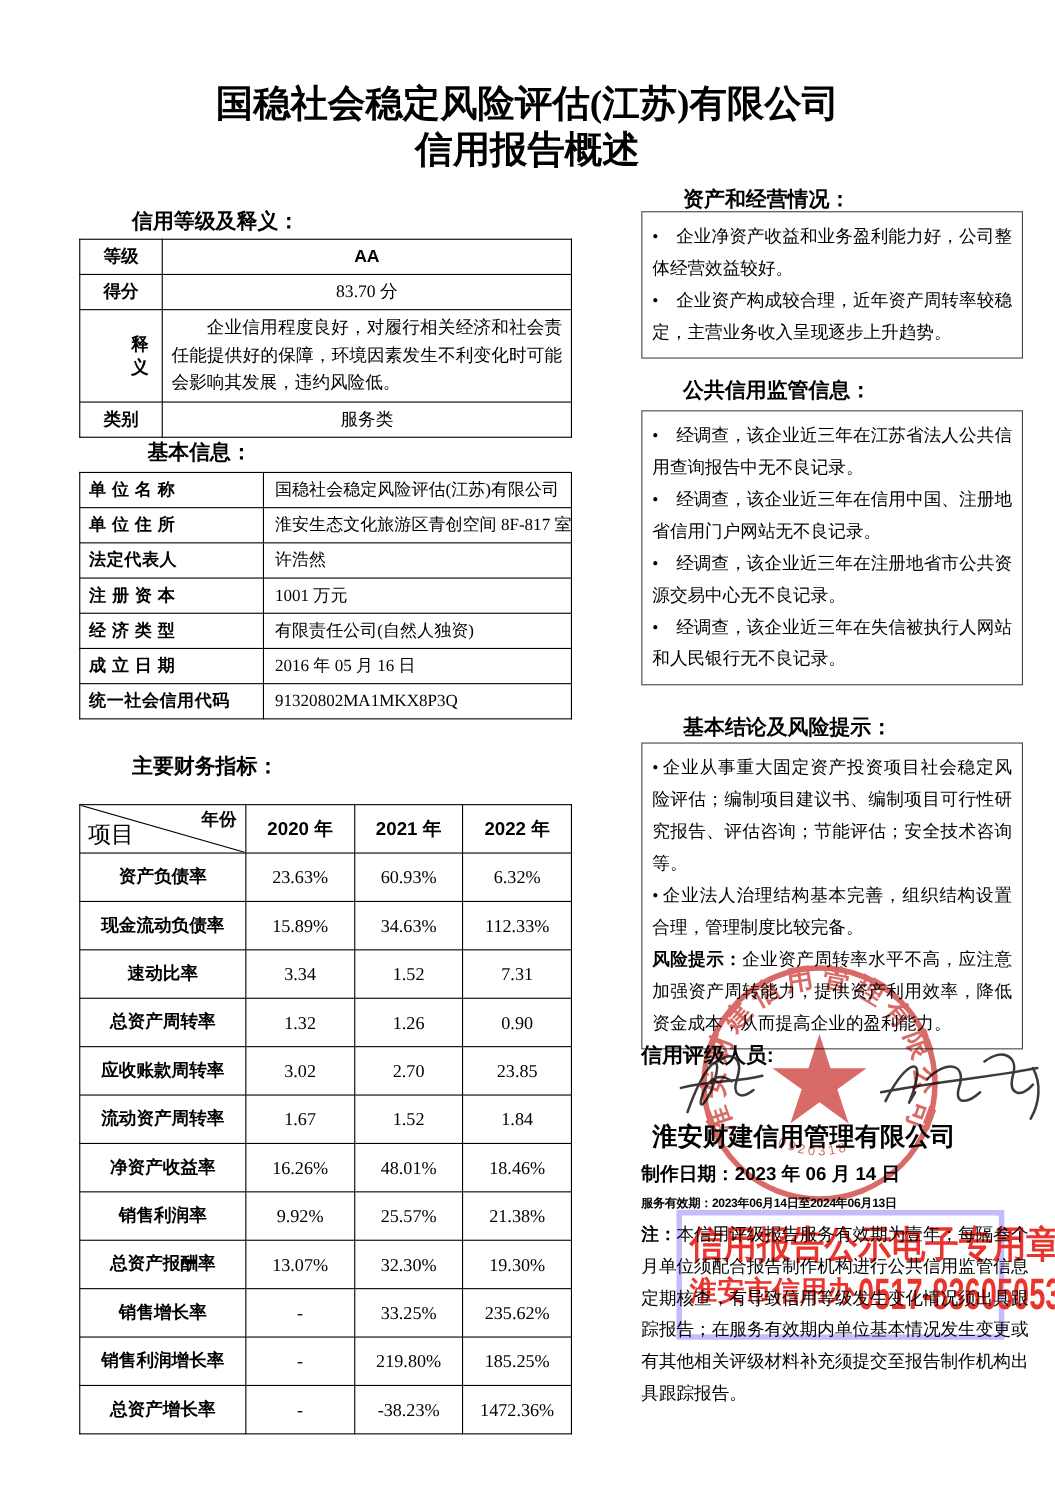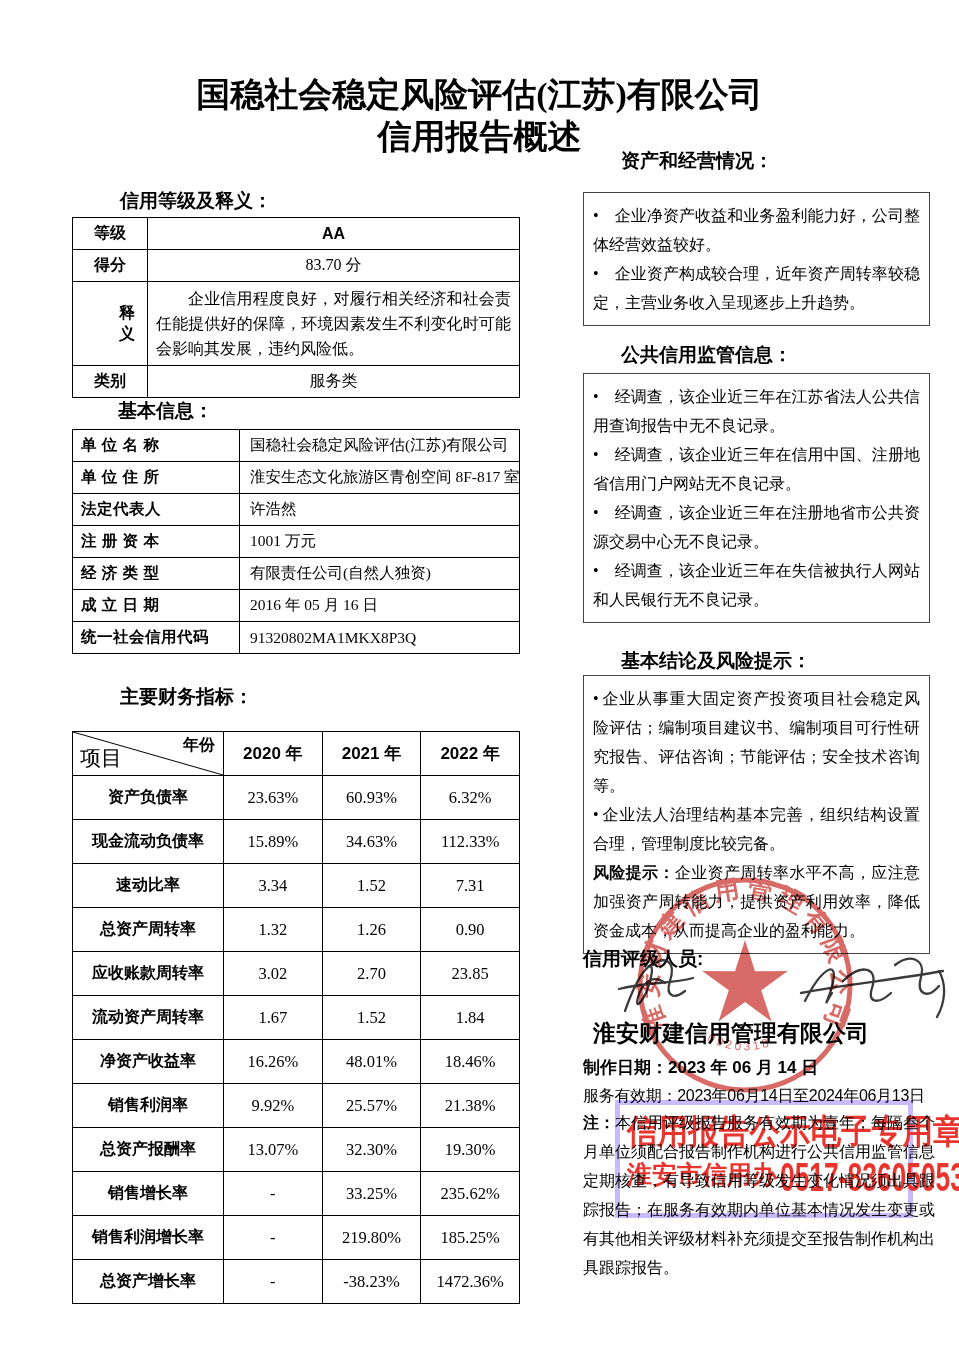--- a/index.html
+++ b/index.html
@@ -32,21 +32,21 @@
   
   .rbox{left:583px;width:347px;border:1.5px solid #444;padding:8px 9px;box-sizing:border-box;background:#fff;}
   .rbox p{margin:0;font-size:16px;line-height:29px;text-align:justify;}
   .blt{display:inline-block;width:1.35em;}
   .blt2{display:inline-block;width:.55em;}
   .risk b,.notep b{font-family:"Liberation Sans","DejaVu Sans",sans-serif;font-size:16px;}
   
   .rater{left:583px;top:946px;}
   .company{left:593px;top:1018px;font-family:"Liberation Sans","DejaVu Sans",sans-serif;font-weight:bold;font-size:23px;white-space:nowrap;}
   .mkdate{left:583px;top:1056px;font-family:"Liberation Sans","DejaVu Sans",sans-serif;font-weight:bold;font-size:17px;white-space:nowrap;}
-  .validity{left:583px;top:1086px;font-family:"Liberation Sans","DejaVu Sans",sans-serif;font-weight:normal;font-size:16px;letter-spacing:-0.3px;white-space:nowrap;}
+  .validity{left:583px;top:1086px;font-family:"Liberation Sans","DejaVu Sans",sans-serif;font-weight:bold;font-size:11px;letter-spacing:-0.3px;white-space:nowrap;}
   .notep{left:583px;top:1108px;width:352px;font-size:16px;line-height:29px;text-align:justify;margin:0;}
   .round-stamp{left:628px;top:868px;width:235px;height:235px;mix-blend-mode:multiply;opacity:.82;}
   .sigs{left:595px;top:933px;width:360px;height:100px;}
   .red-stamp{left:615px;top:1100px;width:288px;height:108px;border:5px solid #c4b5fd;
              mix-blend-mode:multiply;opacity:.93;}
   .red-l1{position:absolute;left:7px;top:4px;font-family:"Liberation Sans","DejaVu Sans",sans-serif;
           font-weight:bold;font-size:34px;color:#e8251d;white-space:nowrap;
           transform:scaleX(.9);transform-origin:left;}
   .red-l2{position:absolute;left:7px;top:50px;white-space:nowrap;color:#e8251d;
           font-family:"Liberation Sans","DejaVu Sans",sans-serif;font-weight:bold;}
@@ -78,21 +78,21 @@
     <td class="lbl" style="height:76px;padding-left:40px;">释义</td>
     <td class="para">企业信用程度良好，对履行相关经济和社会责任能提供好的保障，环境因素发生不利变化时可能会影响其发展，违约风险低。</td>
   </tr>
   <tr>
     <td class="lbl" style="height:31px;">类别</td>
     <td class="val">服务类</td>
   </tr>
 </tbody>
   </table>
 
-<div class="abs h" style="left:118px;top:398px;">基本信息：</div>
+<div class="abs h" style="left:134px;top:398px;">基本信息：</div>
 
 <table class="abs basic-table">
   <tbody>
       <tr>
         <td class="lbl">单 位 名 称</td>
         <td class="bval">国稳社会稳定风险评估(江苏)有限公司</td>
       </tr>
   <tr>
         <td class="lbl">单 位 住 所</td>
         <td class="bval">淮安生态文化旅游区青创空间 8F-817 室</td>
@@ -204,21 +204,21 @@
       </tr>
   <tr>
         <td class="lbl fl">总资产增长率</td>
         <td class="fv">-</td>
         <td class="fv">-38.23%</td>
         <td class="fv">1472.36%</td>
       </tr>
 </tbody>
   </table>
 
-<div class="abs h" style="left:621px;top:148px;">资产和经营情况：</div>
+<div class="abs h" style="left:621px;top:168px;">资产和经营情况：</div>
 <div class="abs rbox" style="top:192px;">
   <p><span class="blt">•</span><span>企业净资产收益和业务盈利能力好，公司整体经营效益较好。</span></p>
   <p><span class="blt">•</span><span>企业资产构成较合理，近年资产周转率较稳定，主营业务收入呈现逐步上升趋势。</span></p>
 </div>
 
 <div class="abs h" style="left:621px;top:342px;">公共信用监管信息：</div>
 <div class="abs rbox" style="top:373px;">
   <p><span class="blt">•</span><span>经调查，该企业近三年在江苏省法人公共信用查询报告中无不良记录。</span></p>
   <p><span class="blt">•</span><span>经调查，该企业近三年在信用中国、注册地省信用门户网站无不良记录。</span></p>
   <p><span class="blt">•</span><span>经调查，该企业近三年在注册地省市公共资源交易中心无不良记录。</span></p>

